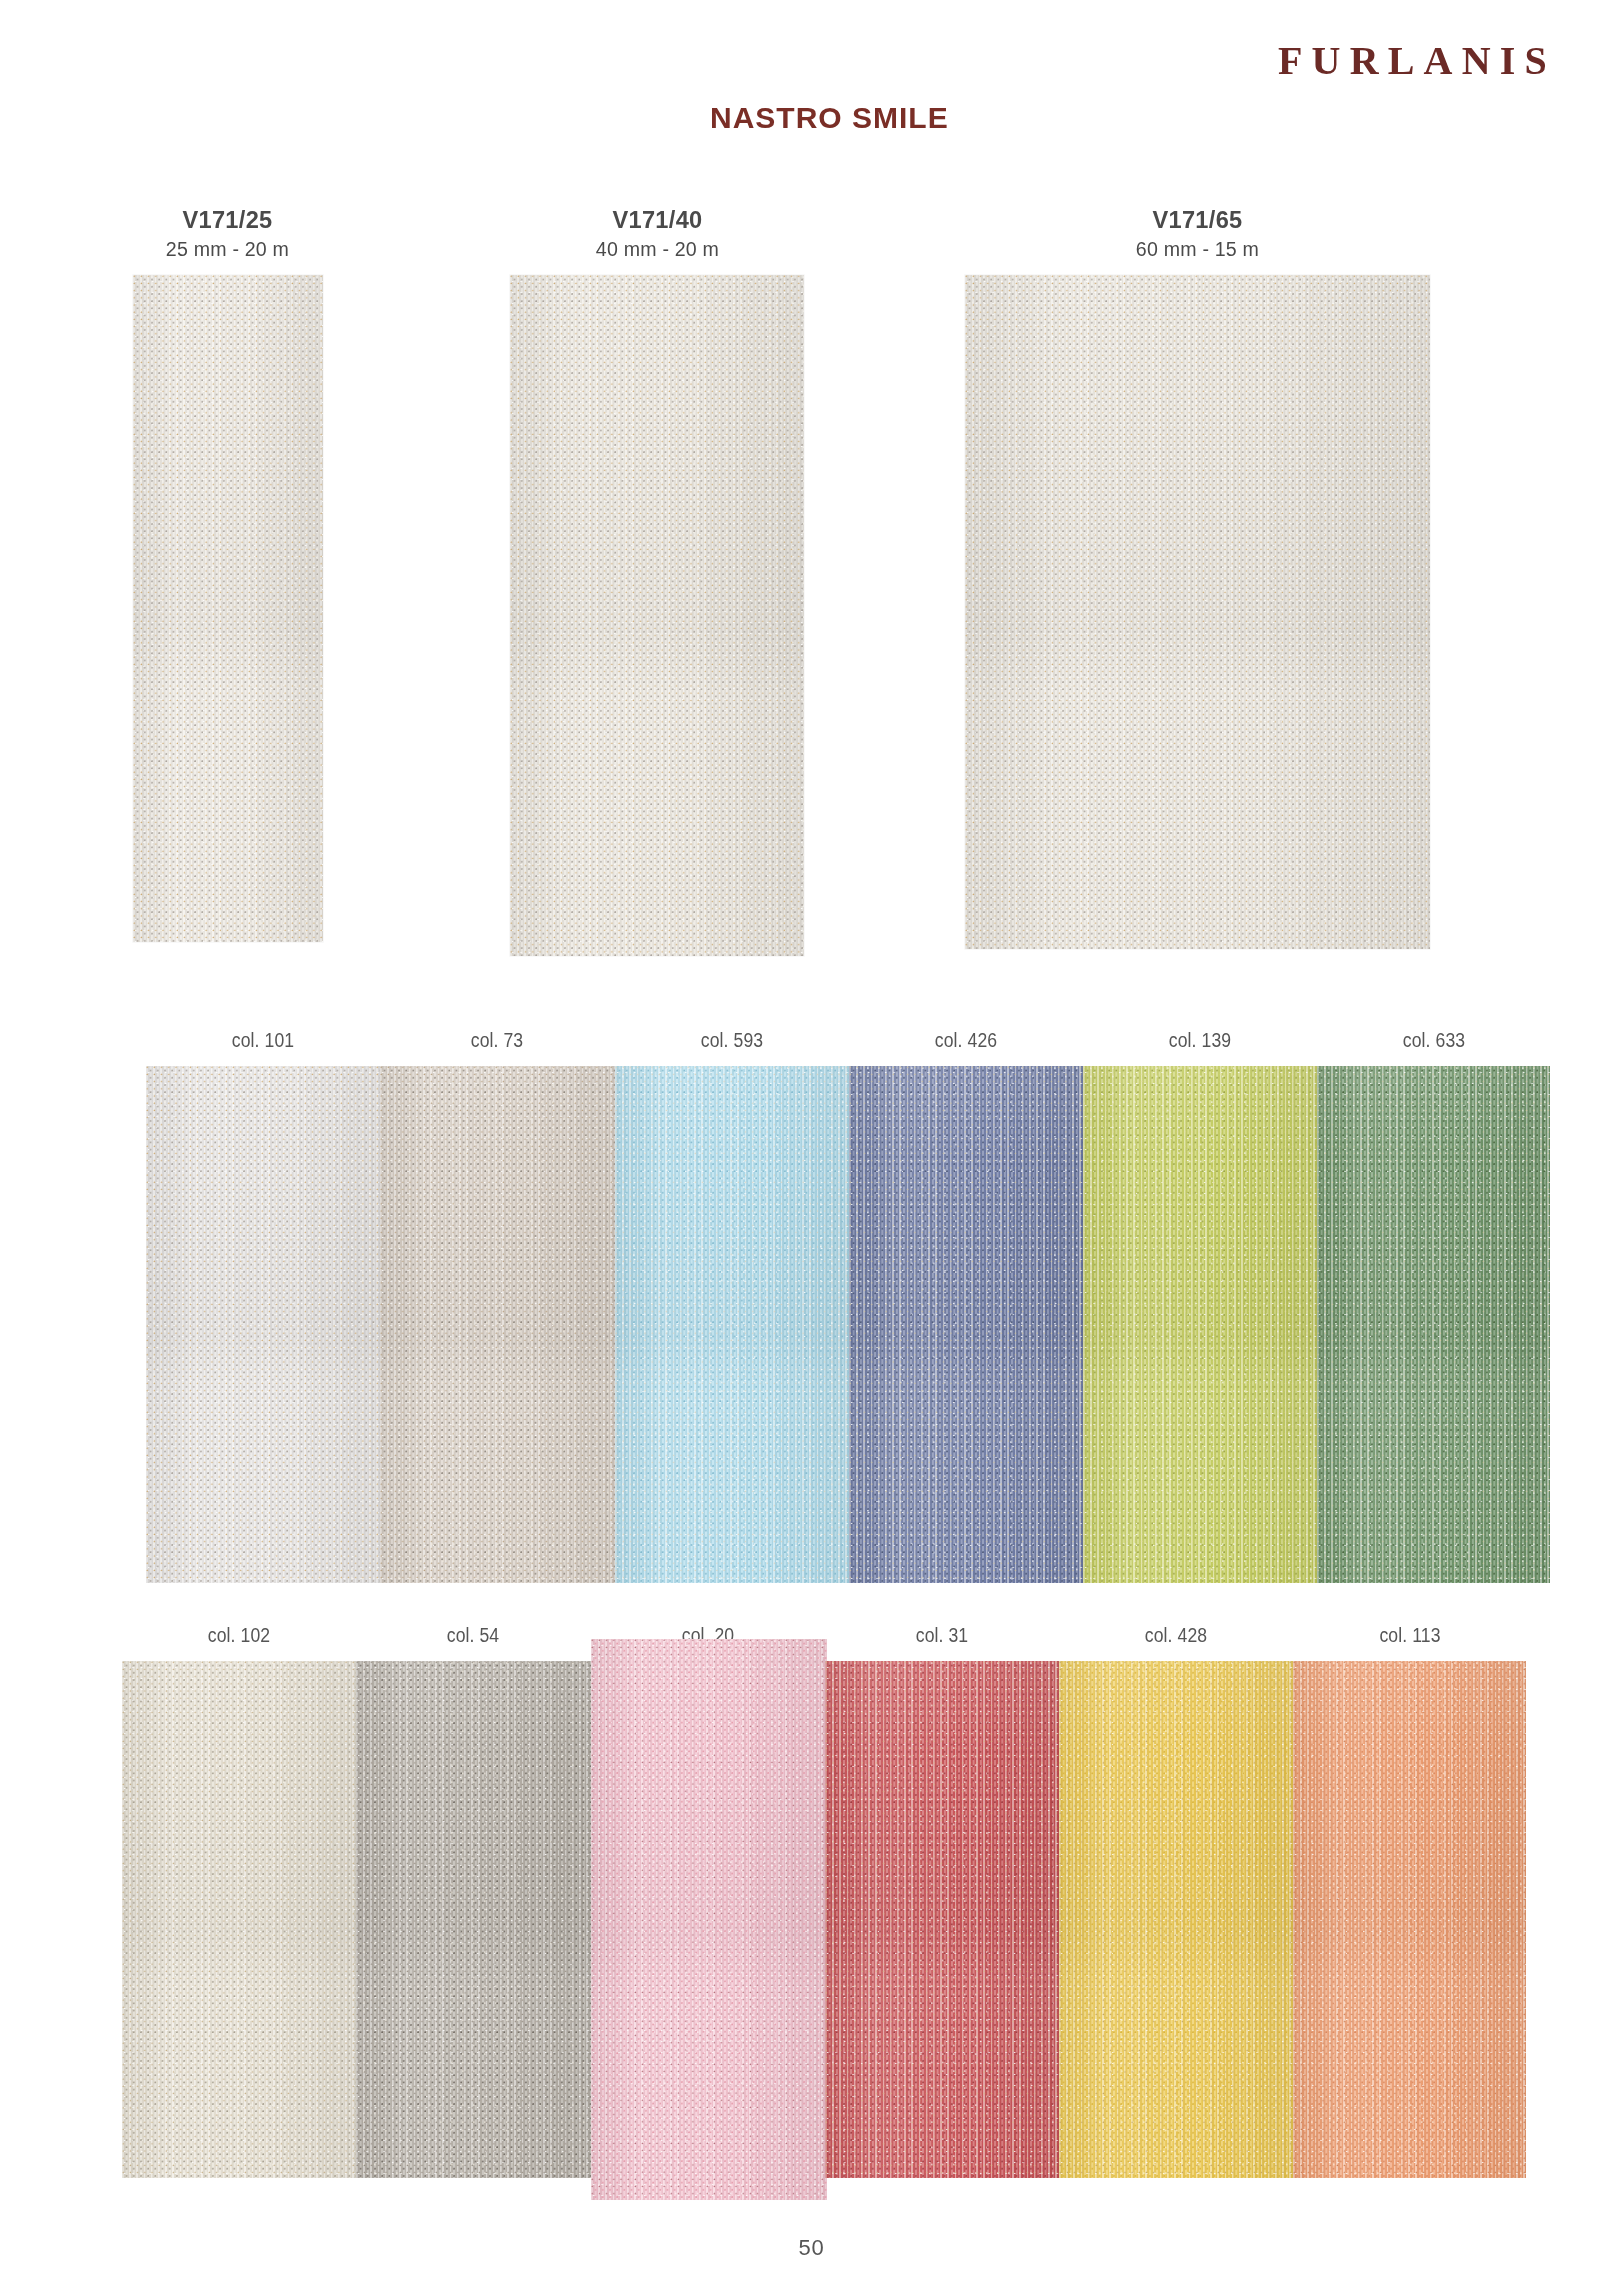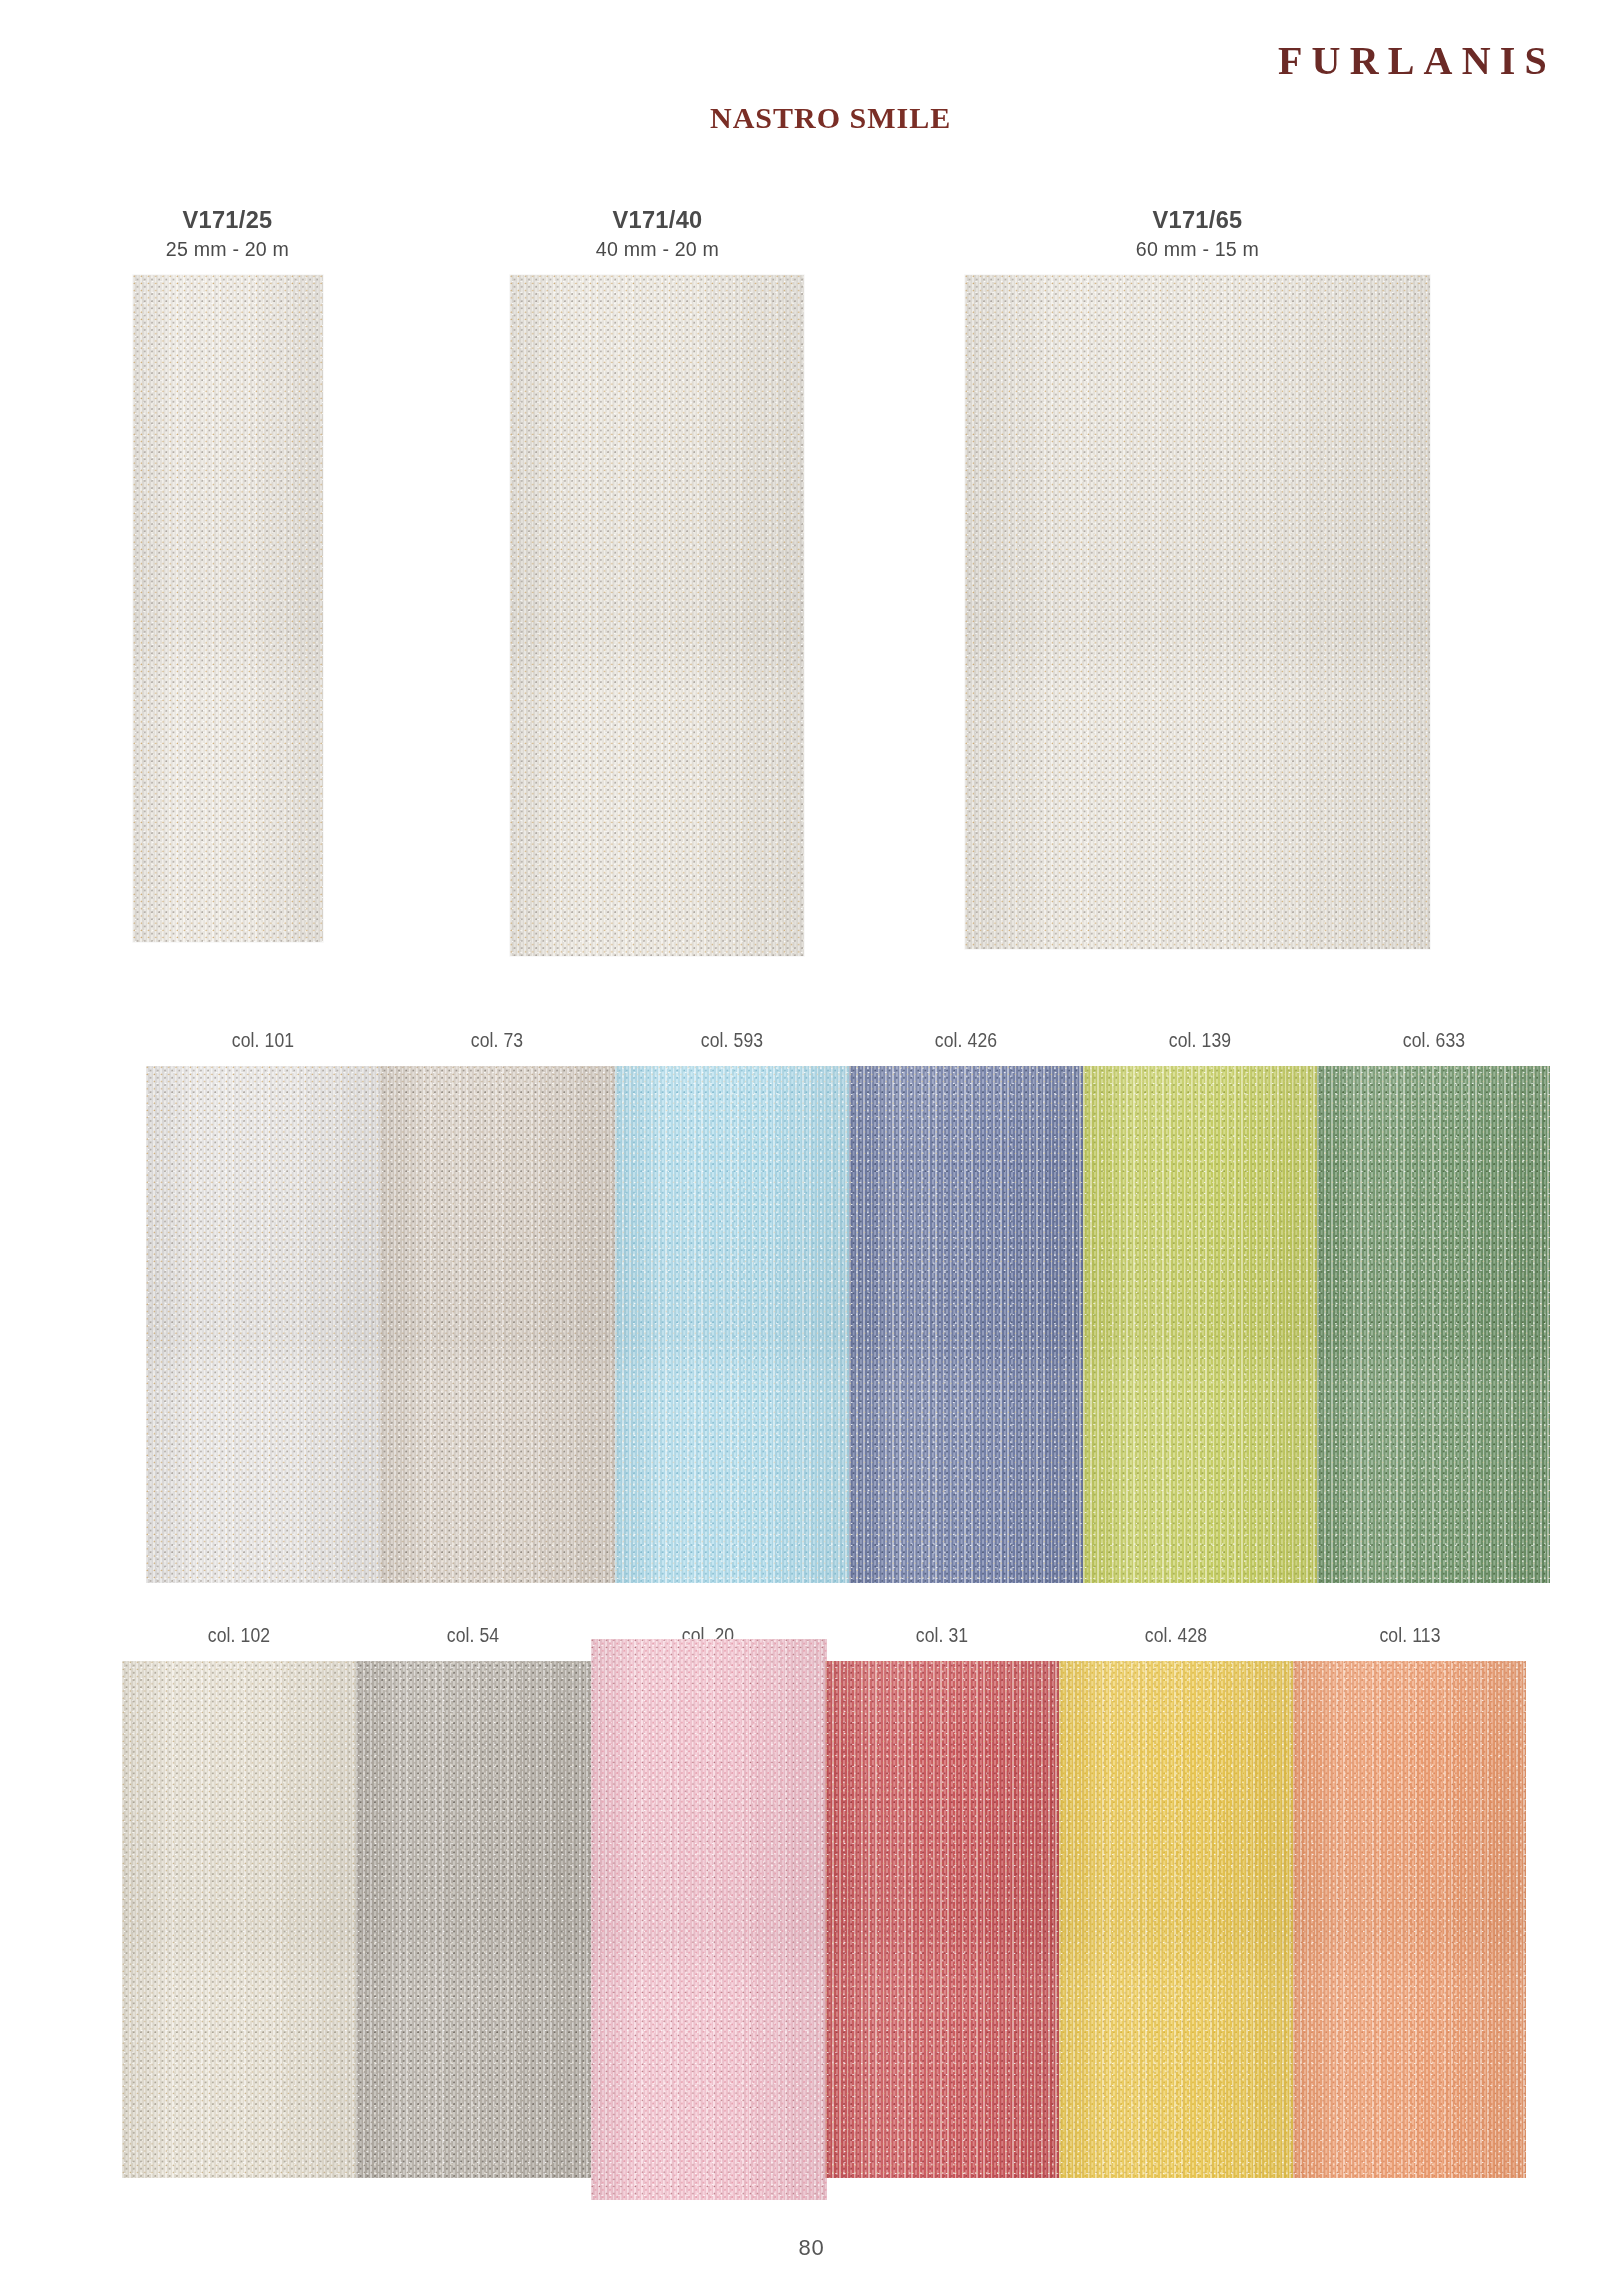--- a/index.html
+++ b/index.html
@@ -25,21 +25,21 @@
     font-weight: 700;
     letter-spacing: 9.2px;
     color: #6b2a26;
     line-height: 1;
     white-space: nowrap;
   }
   .page-title {
     position: absolute;
     top: 101px;
     left: 710px;
-    font-family: Liberation Serif, serif;
+    font-family: Liberation Sans, sans-serif;
     font-size: 30px;
     font-weight: 700;
     letter-spacing: 1px;
     color: #7a2e26;
     white-space: nowrap;
   }
 
   
   .variants {
     position: absolute;
@@ -265,14 +265,14 @@
       </div>
     <div class="band-swatch fab" style="left:937px; width:236px; --base:#edc94f; --dotA:#bfa05a; --dotB:#d8b23a; --dotC:#f8efc9;">
         <div class="fab-sheen"></div>
       </div>
     <div class="band-swatch fab" style="left:1171px; width:233px; --base:#ef9c6e; --dotA:#c9784f; --dotB:#d9855a; --dotC:#fbe2cf;">
         <div class="fab-sheen"></div>
       </div>
   </div>
 </div>
 
-<div class="page-number">80</div>
+<div class="page-number">50</div>
 
 
 </body></html>

